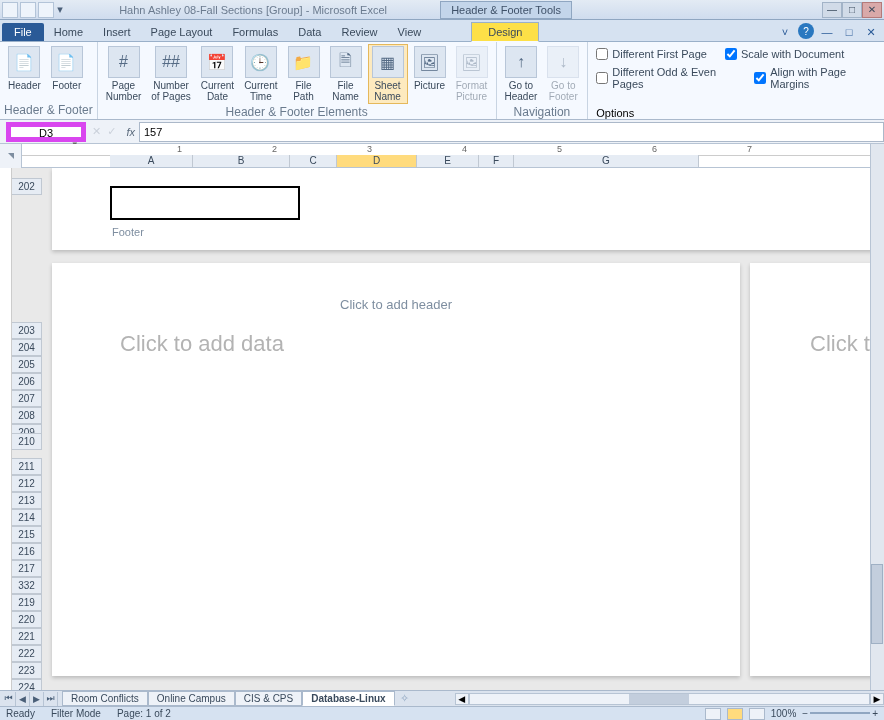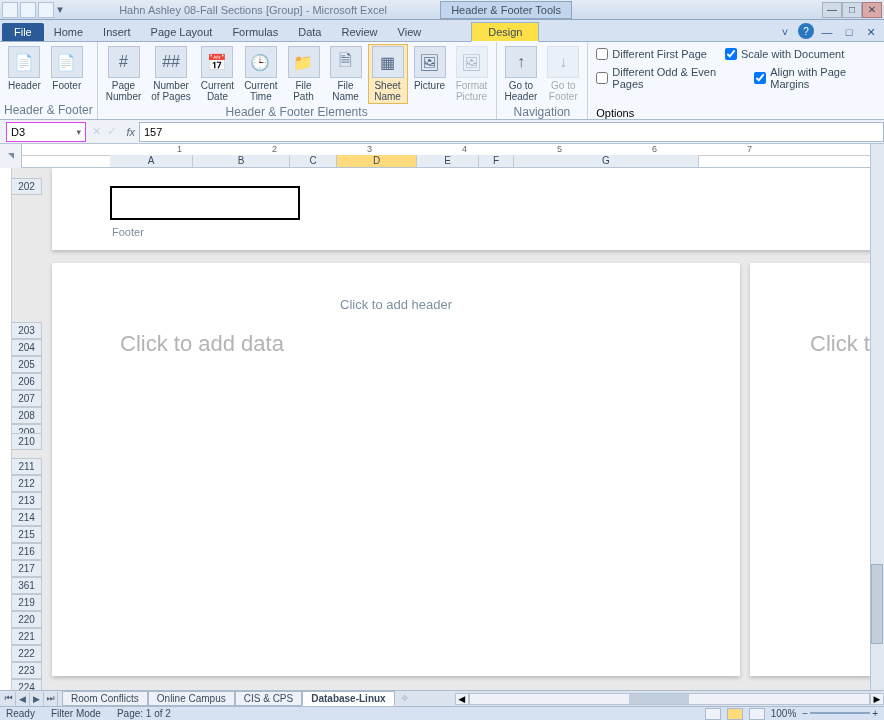--- a/index.html
+++ b/index.html
@@ -29,21 +29,21 @@
 .ribbon-btn.hovered { background:#fdeabf; border:1px solid #e5b85b; padding:1px 3px; }
 .ribbon-btn .ico { width:32px; height:32px; background:#dde6f1; border:1px solid #b8c6d8; display:flex; align-items:center; justify-content:center; font-size:16px; color:#556b85; }
 .ribbon-btn .lbl { font-size:10px; text-align:center; line-height:11px; color:#3a4a5c; margin-top:2px; }
 .ribbon-group .grplabel { font-size:12px; color:#6a7b8e; text-align:center; padding:1px 0 2px; }
 .ribbon-options { flex:1; padding:6px 8px 0; display:flex; flex-direction:column; }
 .ribbon-options .row { display:flex; gap:18px; margin-bottom:6px; }
 .ribbon-options label { display:flex; align-items:center; gap:4px; font-size:11px; color:#3a4a5c; }
 .ribbon-options input[type=checkbox] { width:12px; height:12px; }
 
 .formula-bar { height:24px; background:#eef2f8; display:flex; align-items:center; border-bottom:1px solid #b7c4d4; }
-.fb-name { width:80px; height:20px; background:#fff; border:1px solid #d946ef; margin-left:6px; display:flex; align-items:center; padding:0 4px; font-size:11px; }
+.fb-name { width:80px; height:20px; background:#fff; border:5px solid #d946ef; margin-left:6px; display:flex; align-items:center; padding:0 4px; font-size:11px;flex-direction:column; }
 .fb-name .drop { margin-left:auto; color:#666; font-size:9px; }
 .fb-btns { display:flex; margin-left:6px; gap:6px; color:#7a8697; }
 .fb-fx { margin-left:10px; font-style:italic; color:#5a6a7c; }
 .fb-val { flex:1; height:20px; background:#fff; border:1px solid #abb8c9; margin-left:4px; padding:0 4px; display:flex; align-items:center; font-size:11px; }
 
 .rulers { position:relative; height:24px; background:#fff; display:flex; border-bottom:1px solid #b7c4d4; }
 .rulers .corner2 { width:22px; height:24px; background:#eef2f8; border-right:1px solid #b7c4d4; display:flex; align-items:center; justify-content:center; }
 .rulers .corner2 .tri { width:0; height:0; border-left:6px solid transparent; border-top:6px solid #7e8ea0; }
 .rulers .hruler { flex:1; height:12px; background:#fff; position:relative; font-size:9px; color:#666; border-bottom:1px solid #ccc; }
 .rulers .hnum { position:absolute; top:0; }
@@ -284,21 +284,21 @@
         <div class="rh" style="top: 239px;">208</div>
         <div class="rh" style="top: 256px;">209</div>
         <div class="rh" style="top: 265px;">210</div>
         <div class="rh" style="top: 290px;">211</div>
         <div class="rh" style="top: 307px;">212</div>
         <div class="rh" style="top: 324px;">213</div>
         <div class="rh" style="top: 341px;">214</div>
         <div class="rh" style="top: 358px;">215</div>
         <div class="rh" style="top: 375px;">216</div>
         <div class="rh" style="top: 392px;">217</div>
-        <div class="rh" style="top: 409px;">361</div>
+        <div class="rh" style="top: 409px;">332</div>
         <div class="rh" style="top: 426px;">219</div>
         <div class="rh" style="top: 443px;">220</div>
         <div class="rh" style="top: 460px;">221</div>
         <div class="rh" style="top: 477px;">222</div>
         <div class="rh" style="top: 494px;">223</div>
         <div class="rh" style="top: 511px; text-align: center;">224</div>
       </div>
   </div>
   <div class="page1">
     <div class="cell-sel"></div>

